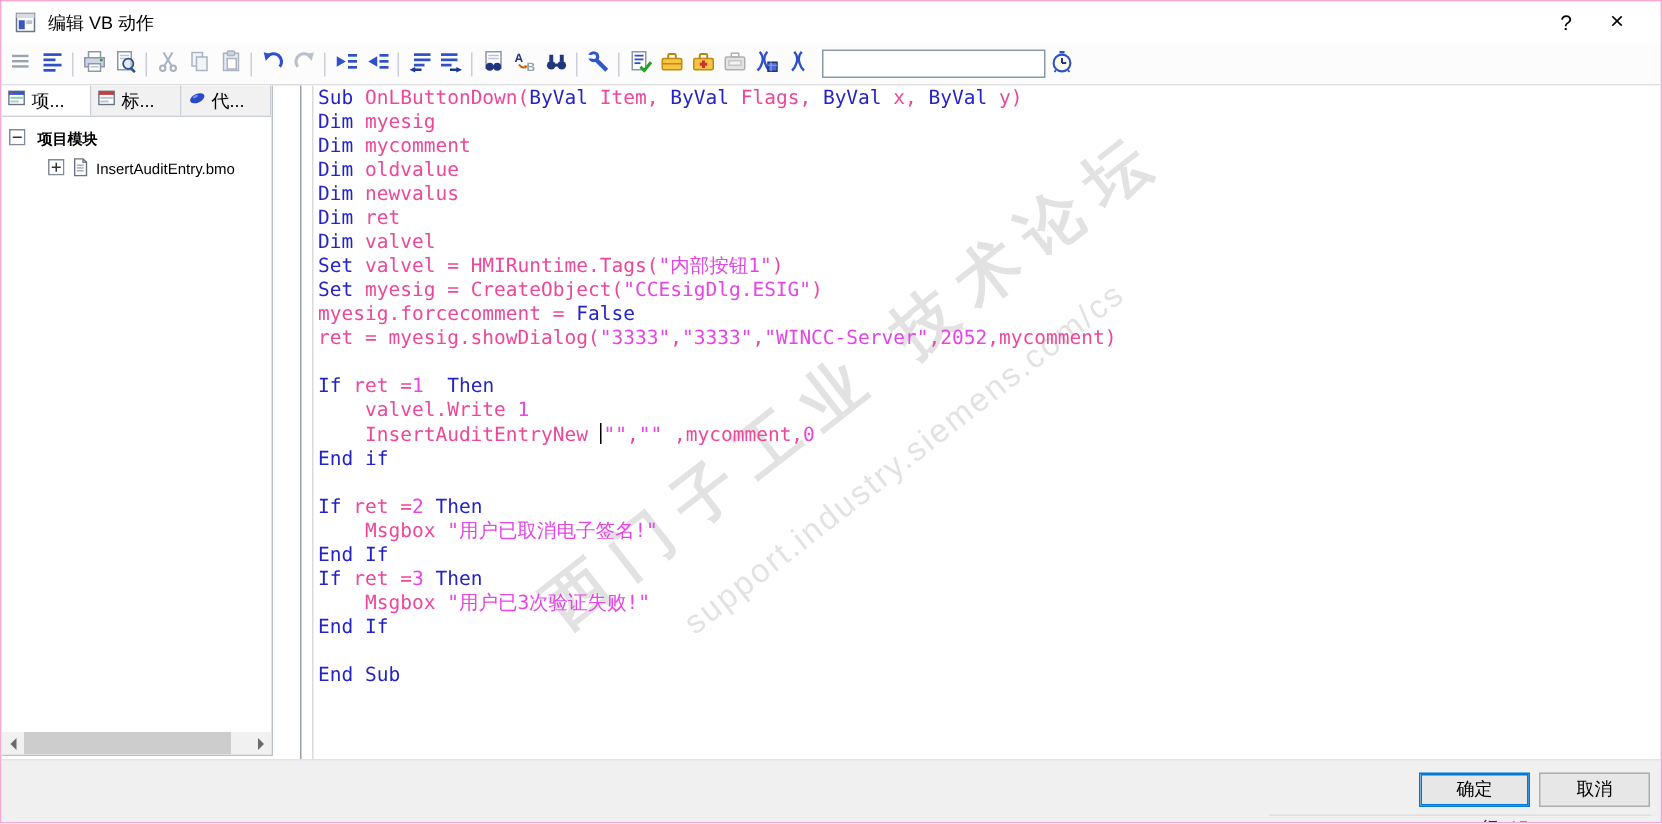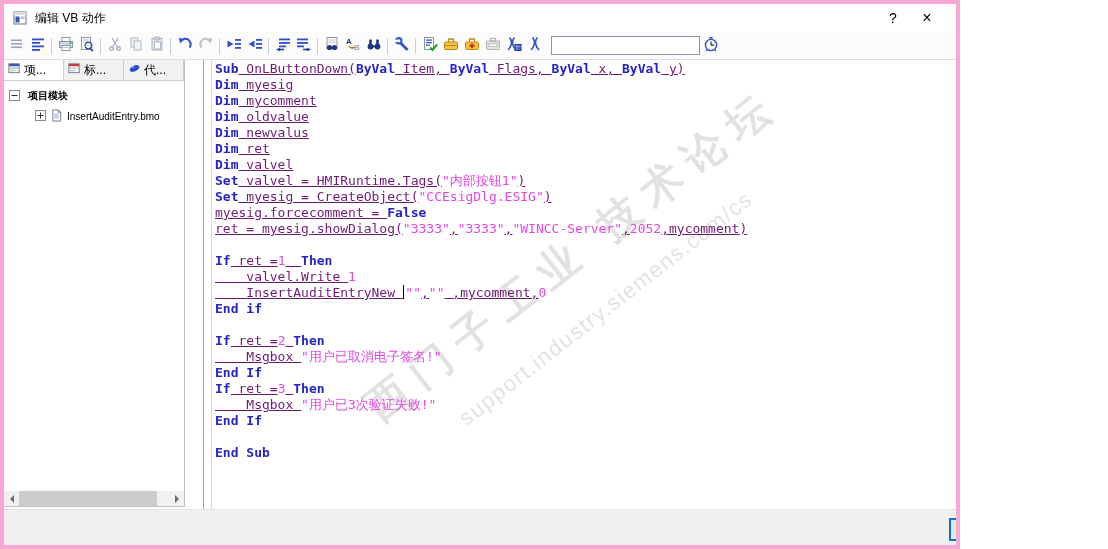--- a/index.html
+++ b/index.html
@@ -1,17 +1,17 @@
 <!DOCTYPE html>
 <html style="--kw: #2323c8; --lit: #e545e5; --accent: #0078d7;"><head>
 <meta charset="utf-8">
 <style>
   html,body{margin:0;padding:0;overflow:hidden;}
-  .screen{position:relative;width:960px;height:549px;background:#fff;
-    box-sizing:border-box;border:4px solid #f9a8d4;overflow:hidden;
+  .screen{position:relative;width:1108px;height:549px;background:#fff;
+    box-sizing:border-box;border:1px solid #f9a8d4;overflow:hidden;
     font-family:"Liberation Sans","DejaVu Sans",sans-serif;color:#000;}
   
   .titlebar{height:28px;display:flex;align-items:center;background:#fff;}
   .win-ic{width:14px;height:14px;margin-left:9px;}
   .win-title{margin-left:8px;font-size:12px;}
   .tb-spacer{flex:1;}
   .cap-btn{width:34px;height:28px;display:flex;align-items:center;justify-content:center;
     font-size:14px;background:transparent;border:none;cursor:default;color:#000;}
   .cap-close{font-size:16px;margin-right:12px;}
   
@@ -44,23 +44,23 @@
   .tri-r{width:0;height:0;border:4px solid transparent;border-left-color:#6a6a6a;border-right:none;}
   .sb-thumb{width:138px;height:15px;background:#cdcdcd;}
   .sb-track{flex:1;}
   
   .editor{position:absolute;left:199px;top:56px;right:0;height:449px;background:#fff;
     border-left:1px solid #9aa0ac;box-sizing:border-box;overflow:hidden;}
   .gutterline{position:absolute;left:7px;top:0;bottom:0;border-left:1px solid #dadada;}
   .code{position:absolute;left:11px;top:1px;font-family:"DejaVu Sans Mono","Liberation Mono",monospace;
     font-size:13px;line-height:16px;white-space:pre;}
   .cl{min-height:16px;}
-  .tk-k{color:var(--kw,#2323c8);font-weight:bold;}
+  .tk-k{color:var(--kw,#2323c8);font-weight:normal;}
   .tk-s,.tk-n{color:var(--lit,#e545e5);}
-  .tk-t{color:#701a75;text-decoration:underline;}
+  .tk-t{color:#ec4899;}
   .caret{display:inline-block;width:1.5px;height:14px;background:#000;vertical-align:-2px;margin-right:1px;}
   .wm{position:absolute;left:150px;top:330px;transform:rotate(-38deg);transform-origin:0 0;
     pointer-events:none;}
   .wm1{font-size:42px;letter-spacing:12px;font-weight:bold;color:rgba(168,168,168,.33);white-space:nowrap;}
   .wm2{font-size:22px;letter-spacing:1.5px;margin-top:22px;margin-left:66px;
     color:rgba(168,168,168,.33);white-space:nowrap;}
   
   .footer{position:absolute;left:0;right:0;top:505px;bottom:0;background:#f0f0f0;
     border-top:1px solid #e3e3e3;}
   .statusline{position:absolute;left:845px;right:6px;top:36px;border-top:1px solid #dedede;}

